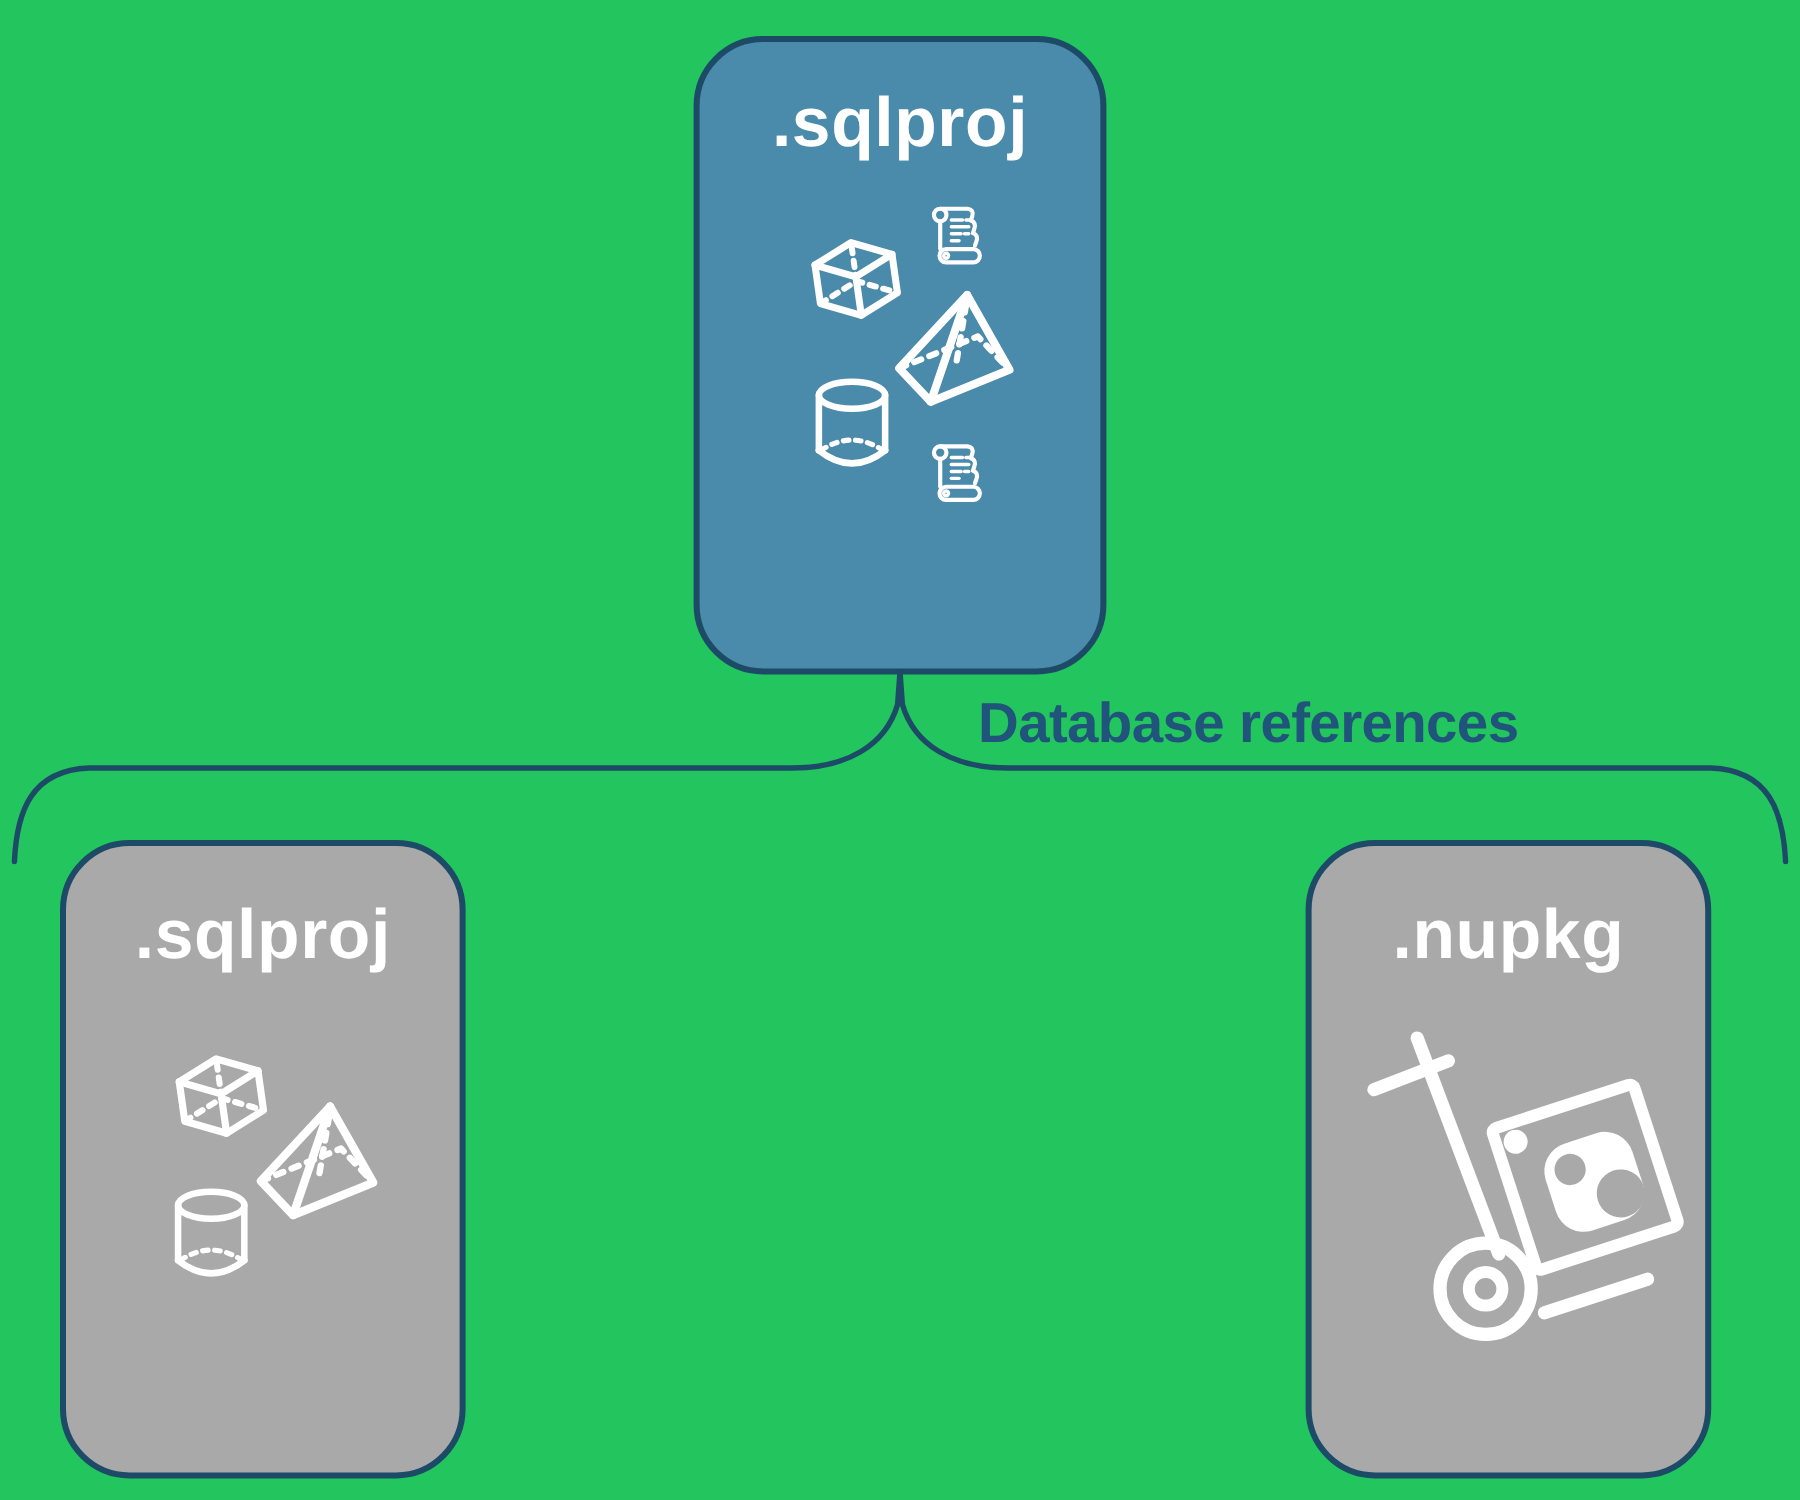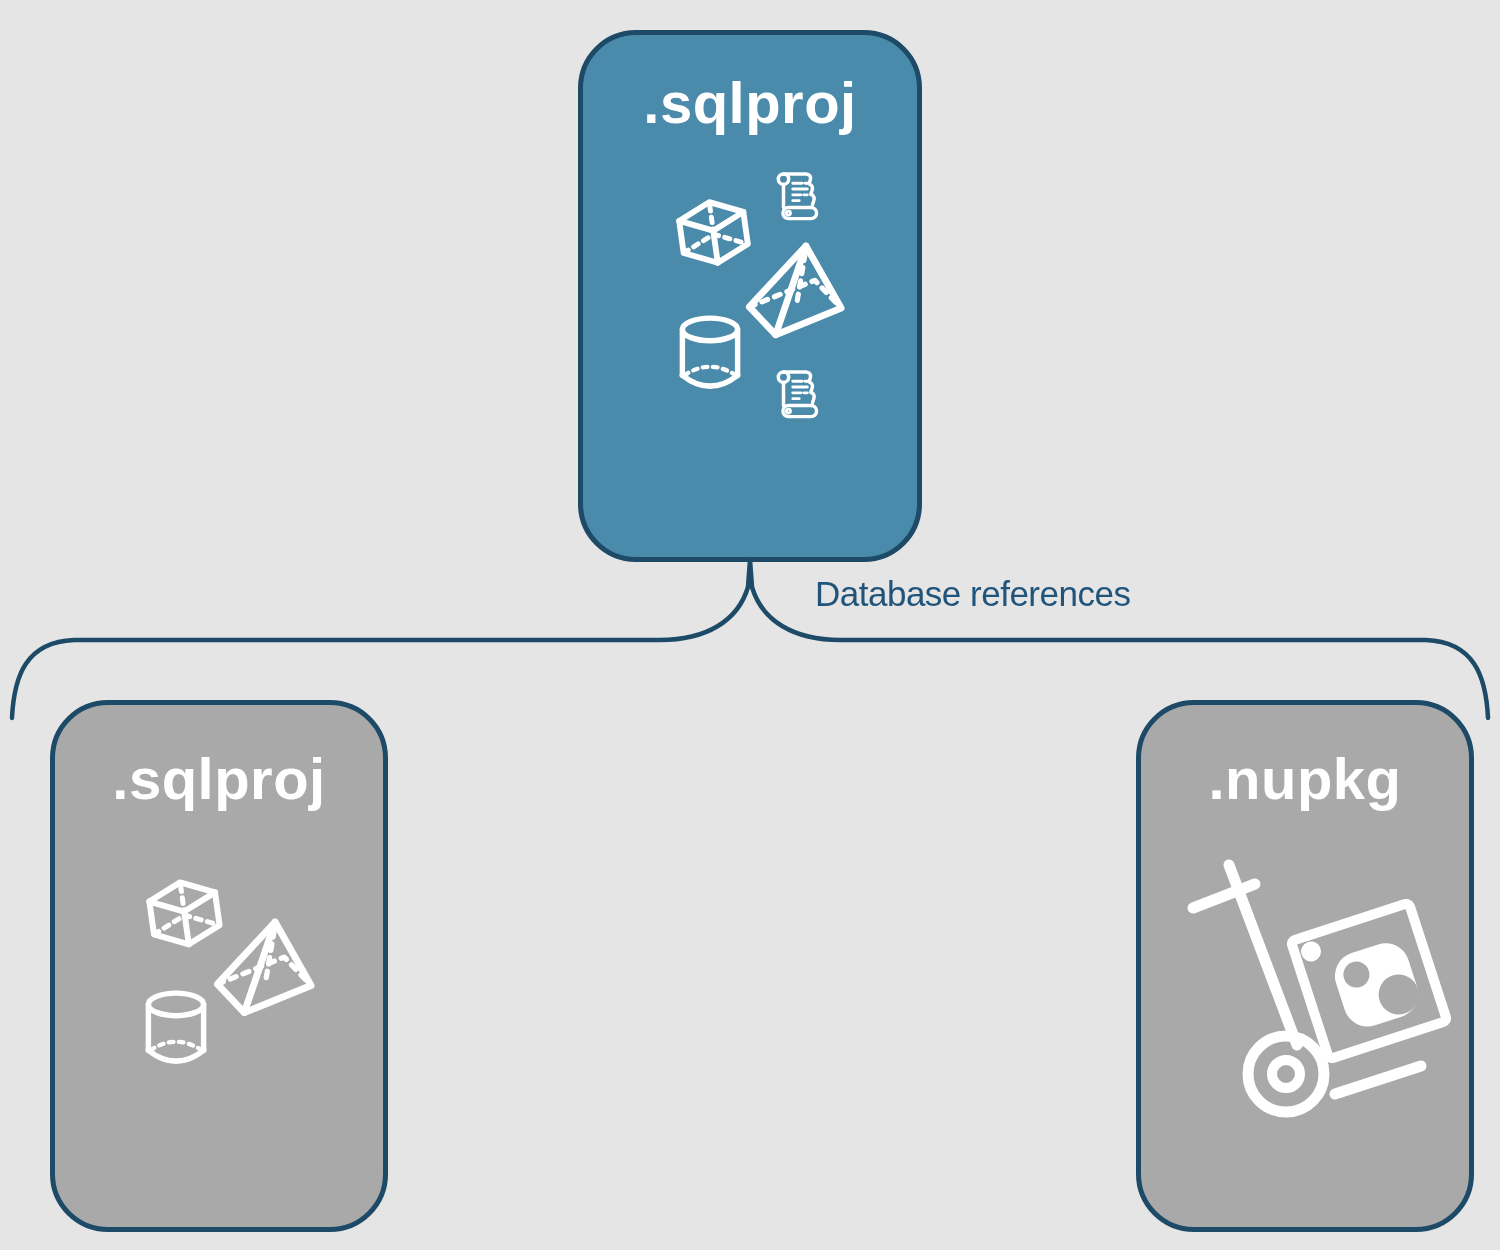--- a/index.html
+++ b/index.html
@@ -1,19 +1,19 @@
 <!DOCTYPE html>
 <html><head>
 <meta charset="utf-8">
 <style>
   html,body { margin:0; padding:0; background:#ffffff; }
   .canvas {
     position: relative;
     width: 1500px; height: 1250px;
-    background: #e5e5e5;
+    background: #22c55e;
     font-family: "Liberation Sans", sans-serif;
     overflow: hidden;
   }
   .node {
     position: absolute;
     border: 5px solid #1D4A67;
     border-radius: 58px;
     box-sizing: border-box;
   }
   .node.root {
@@ -21,42 +21,42 @@
     width: 344px; height: 532px;
     background: #4A8AAA;
   }
   .node.child {
     top: 700px;
     width: 338px; height: 532px;
     background: #A9A9A9;
   }
   .node.child.c0 { left: 50px; }
   .node.child.c1 { left: 581px; }
-  .node.child.c2 { left: 1136px; }
+  .node.child.c2 { left: 1088px; }
   .node-title {
     position: absolute;
     left: 0; right: 0; top: 34px;
     text-align: center;
     font-size: 58px;
     font-weight: 700;
     color: #ffffff;
     letter-spacing: 0.5px;
   }
   .node.child .node-title { top: 40px; }
   .ic { position: absolute; display: block; }
   .brace {
     position: absolute; left: 0; top: 0;
     width: 1500px; height: 1250px;
     pointer-events: none;
   }
   .edge-label {
     position: absolute;
     left: 815px; top: 574px;
-    font-size: 35px;
-    font-weight: 400;
+    font-size: 47px;
+    font-weight: 700;
     color: #20547A;
     letter-spacing: -0.5px;
     white-space: nowrap;
   }
 </style>
 </head>
 <body>
 
 <div class="canvas">
 

